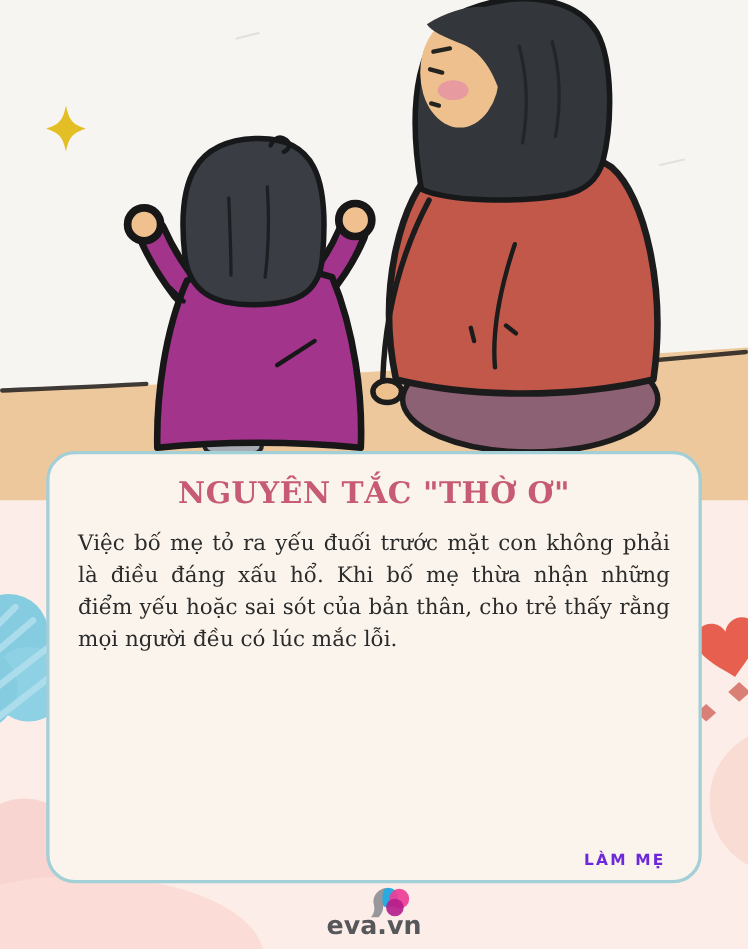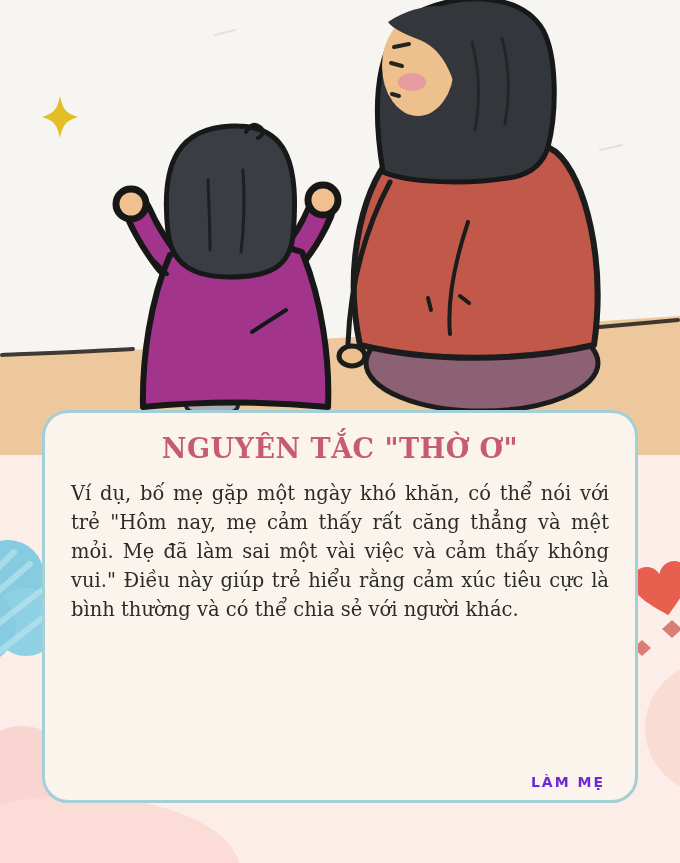--- a/index.html
+++ b/index.html
@@ -124,19 +124,28 @@
         <path d="M208,180 C209,205 210,230 210,250"></path>
         <path d="M243,170 C245,200 244,228 241,252"></path>
       </g>
       <path d="M246,132 q6,-11 14,-5 q7,6 -2,11" stroke="#17181a" stroke-width="4" fill="none" stroke-linecap="round"></path>
     </g>
   </svg>
 
   <div class="card">
     <h1 class="card-title">NGUYÊN TẮC "THỜ Ơ"</h1>
     <div class="card-body">
-      <p>Ví dụ, bố mẹ gặp một ngày khó khăn, có thể nói với trẻ "Hôm nay, mẹ cảm thấy rất căng thẳng và mệt mỏi. Mẹ đã làm sai một vài việc và cảm thấy không vui." Điều này giúp trẻ hiểu rằng cảm xúc tiêu cực là bình thường và có thể chia sẻ với người khác.</p>
+      <p>Việc bố mẹ tỏ ra yếu đuối trước mặt con không phải là điều đáng xấu hổ. Khi bố mẹ thừa nhận những điểm yếu hoặc sai sót của bản thân, cho trẻ thấy rằng mọi người đều có lúc mắc lỗi.</p>
     </div>
     <div class="category-label">LÀM MẸ</div>
   </div>
 
+  <div class="footer-logo">
+    <svg class="logo-icon" width="36" height="28" viewBox="0 0 36 28">
+      <circle cx="16" cy="10" r="9" fill="#29aae1"></circle>
+      <circle cx="26" cy="11" r="9" fill="#ee3d96" opacity="0.92"></circle>
+      <circle cx="22" cy="19" r="8" fill="#b5208d" opacity="0.92"></circle>
+      <path d="M14,1 C5,3 1,10 3,17 C4,21 3,25 0,28 L7,28 C11,24 12,20 11,15 C10,8 11,4 14,1 Z" fill="#97979c"></path>
+    </svg>
+    <div class="logo-text">eva.vn</div>
+  </div>
 
 </div>
 
 </body></html>

